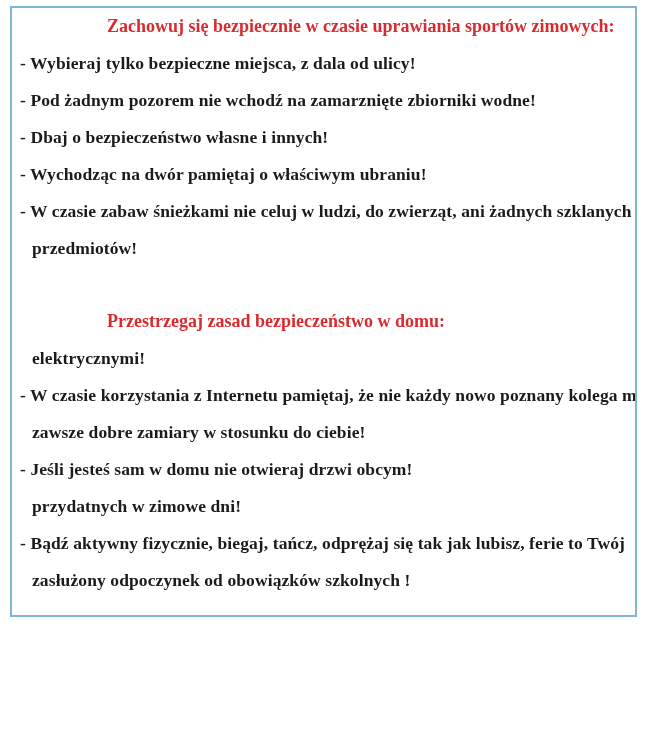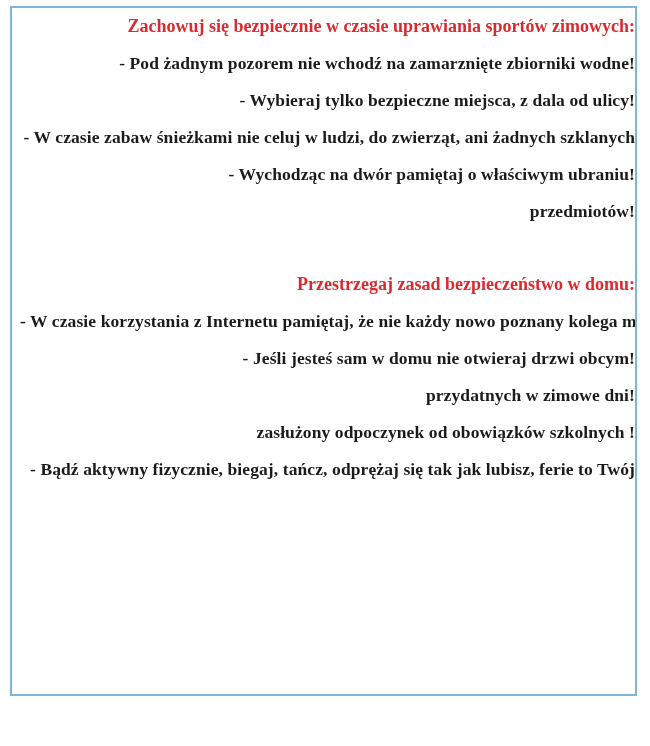--- a/index.html
+++ b/index.html
@@ -8,65 +8,67 @@
     width:650px;height:746px;
     background:#ffffff;
     font-family:"Liberation Serif","DejaVu Serif",serif;
     font-weight:700;
     color:#1b1b1b;
     overflow:hidden;
   }
   .sheet{
     position:absolute;
     left:10px;top:6px;
-    width:627px;height:690px;
+    width:627px;height:611px;
     box-sizing:border-box;
     border:2px solid var(--border-color,#7fb6d5);
     background:#ffffff;
     padding-top:0px;
     overflow:hidden;
-    text-align:right;
   }
   .ln{
     height:37px;
     line-height:37px;
     font-size:17.5px;
     padding-left:8px;
     white-space:nowrap;
     letter-spacing:0.1px;
   }
-  .ln.cont{padding-left:38px;}
+  .ln.cont{padding-left:20px;}
   .title{
     height:37px;
     line-height:37px;
     font-size:18px;
     padding-left:95px;
     white-space:nowrap;
     color:var(--title-color,#d92b2f);
   }
   .spacer{height:36px;}
 </style>
 </head>
 <body>
 
 <div class="page">
   <div class="sheet">
 
     <div class="title">Zachowuj się bezpiecznie w czasie uprawiania sportów zimowych:</div>
 
+    <div class="ln">- Wybieraj tylko bezpieczne miejsca, z dala od ulicy!</div>
     <div class="ln">- Pod żadnym pozorem nie wchodź na zamarznięte zbiorniki wodne!</div>
-    <div class="ln">- Wybieraj tylko bezpieczne miejsca, z dala od ulicy!</div>
+    <div class="ln">- Dbaj o bezpieczeństwo własne i innych!</div>
+    <div class="ln">- Wychodząc na dwór pamiętaj o właściwym ubraniu!</div>
     <div class="ln">- W czasie zabaw śnieżkami nie celuj w ludzi, do zwierząt, ani żadnych szklanych</div>
-    <div class="ln">- Wychodząc na dwór pamiętaj o właściwym ubraniu!</div>
     <div class="ln cont">przedmiotów!</div>
 
     <div class="spacer"></div>
 
     <div class="title">Przestrzegaj zasad bezpieczeństwo w domu:</div>
 
+    <div class="ln cont">elektrycznymi!</div>
     <div class="ln">- W czasie korzystania z Internetu pamiętaj, że nie każdy nowo poznany kolega ma</div>
+    <div class="ln cont">zawsze dobre zamiary w stosunku do ciebie!</div>
     <div class="ln">- Jeśli jesteś sam w domu nie otwieraj drzwi obcym!</div>
     <div class="ln cont">przydatnych w zimowe dni!</div>
+    <div class="ln">- Bądź aktywny fizycznie, biegaj, tańcz, odprężaj się tak jak lubisz, ferie to Twój</div>
     <div class="ln cont">zasłużony odpoczynek od obowiązków szkolnych !</div>
-    <div class="ln">- Bądź aktywny fizycznie, biegaj, tańcz, odprężaj się tak jak lubisz, ferie to Twój</div>
 
   </div>
 </div>
 
 </body></html>

